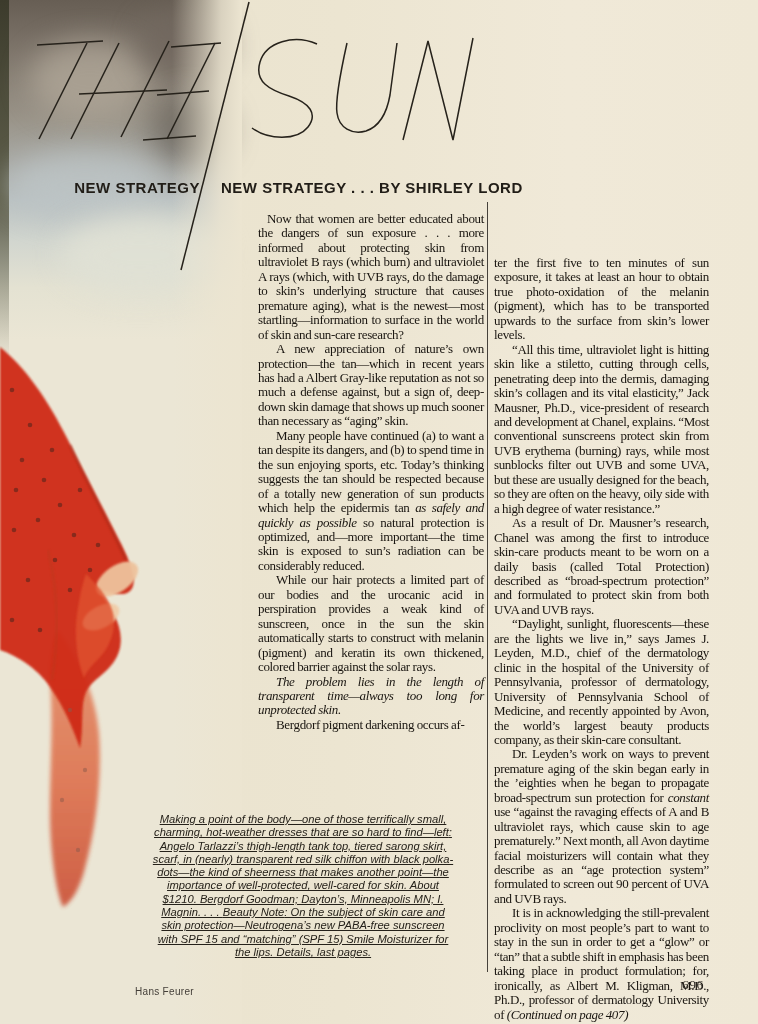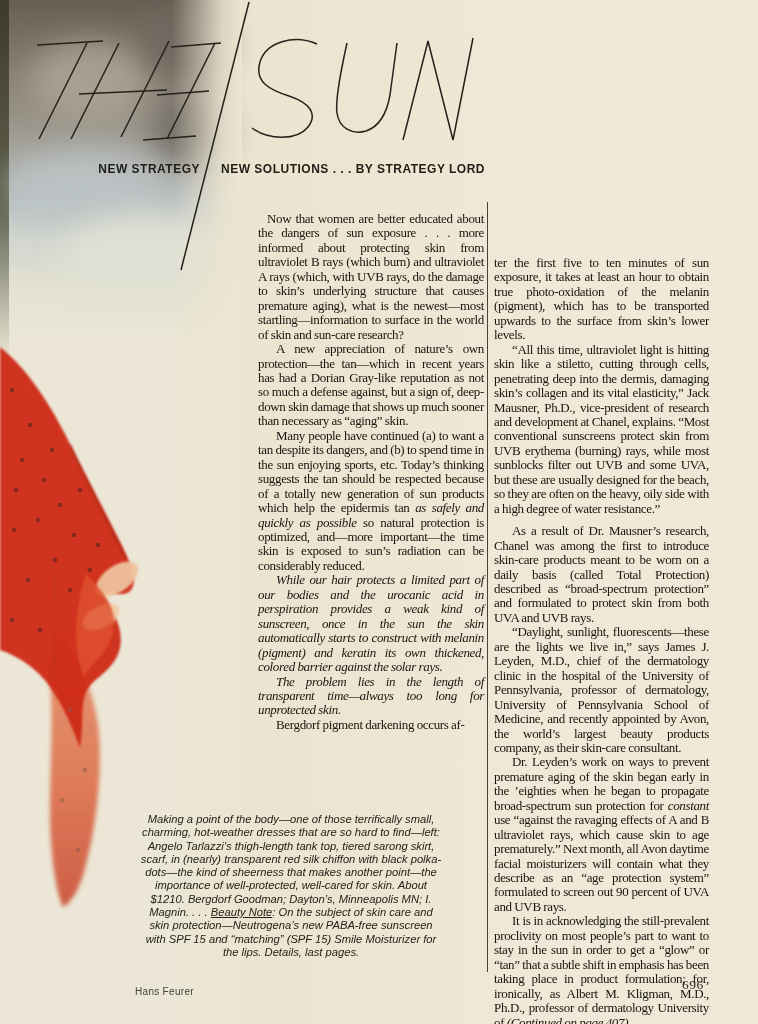--- a/index.html
+++ b/index.html
@@ -29,43 +29,43 @@
   .cloud.c1{left:30px;top:40px;width:120px;height:80px;background:rgba(178,168,154,.75);}
   .cloud.c2{left:140px;top:10px;width:90px;height:70px;background:rgba(112,103,94,.8);}
   .cloud.c3{left:150px;top:95px;width:80px;height:70px;background:rgba(99,92,85,.65);}
   .cloud.c4{left:10px;top:150px;width:150px;height:70px;background:rgba(189,196,197,.8);}
   .cloud.c5{left:60px;top:215px;width:160px;height:80px;background:rgba(224,225,213,.9);}
   .scarf{position:absolute;left:0;top:330px;}
   
   .title-svg{position:absolute;left:0;top:0;pointer-events:none;}
   .title-svg path,.title-svg line{stroke:#26221b;stroke-width:1.5;fill:none;}
   .kicker{
-    position:absolute;top:162px;height:18px;
+    position:absolute;top:179px;height:18px;
     font-family:"Liberation Sans",sans-serif;font-weight:bold;
-    font-size:12px;letter-spacing:.5px;color:#211d17;white-space:nowrap;
+    font-size:15px;letter-spacing:.5px;color:#211d17;white-space:nowrap;
   }
   .kicker.kl{left:58px;width:142px;text-align:right;}
   .kicker.kr{left:221px;}
   
   .col{
     position:absolute;top:212px;
     font-size:13px;line-height:14.45px;letter-spacing:-.35px;word-spacing:-.3px;
     text-align:justify;hyphens:auto;-webkit-hyphens:auto;color:#191510;
   }
   .col-left{left:258px;width:226px;}
   .col-right{left:494px;width:215px;}
   .col p{margin:0;}
   .em{font-style:italic;}
   .ul{text-decoration:underline;}
   .divider{position:absolute;left:487px;top:202px;width:1px;height:770px;background:#46413a;}
   
   .caption{
-    position:absolute;left:138px;top:813px;width:306px;
+    position:absolute;left:150px;top:813px;width:306px;
     font-family:"Liberation Sans",sans-serif;font-style:italic;
-    font-size:11.2px;line-height:13.3px;text-align:center;color:#25211a;
+    font-size:11.2px;line-height:13.3px;text-align:center;color:#25211a;text-decoration:underline;
   }
   .credit{
     position:absolute;left:135px;top:986px;
     font-family:"Liberation Sans",sans-serif;font-size:10px;
     letter-spacing:.3px;color:#45403a;
   }
   .pagenum{
     position:absolute;left:682px;top:977px;
     font-size:13.5px;color:#2a2620;letter-spacing:.5px;
   }
@@ -163,35 +163,35 @@
     <path d="M317,44 C294,34 266,42 260,62 C254,82 270,90 289,96
              C310,103 318,114 308,127 C297,141 268,140 252,128"></path>
 
     <path d="M347,43 C341,70 335,100 337,113 C339,128 352,135 366,131
              C381,126 387,112 390,95 L397,43"></path>
 
     <path d="M403,140 L428,41 L453,140 L473,38"></path>
   </svg>
 
   <div class="kicker kl">NEW STRATEGY</div>
-  <div class="kicker kr">NEW SOLUTIONS . . . BY STRATEGY LORD</div>
+  <div class="kicker kr">NEW STRATEGY . . . BY SHIRLEY LORD</div>
 
   <div class="col col-left">
       <p style="text-indent: 9px;"><span>Now that women are better educated about the dangers of sun exposure . . . more informed about protecting skin from ultraviolet B rays (which burn) and ultraviolet A rays (which, with UVB rays, do the damage to skin’s underlying structure that causes premature aging), what is the newest—most startling—information to surface in the world of skin and sun-care research?</span></p>
-      <p style="text-indent: 18px;"><span>A new appreciation of nature’s own protection—the tan—which in recent years has had a Dorian Gray-like reputation as not so much a defense against, but a sign of, deep-down skin damage that shows up much sooner than necessary as “aging” skin.</span></p>
+      <p style="text-indent: 18px;"><span>A new appreciation of nature’s own protection—the tan—which in recent years has had a Albert Gray-like reputation as not so much a defense against, but a sign of, deep-down skin damage that shows up much sooner than necessary as “aging” skin.</span></p>
       <p style="text-indent: 18px;"><span>Many people have continued (a) to want a tan despite its dangers, and (b) to spend time in the sun enjoying sports, etc. Today’s thinking suggests the tan should be respected because of a totally new generation of sun products which help the epidermis tan </span><span class="em">as safely and quickly as possible</span><span> so natural protection is optimized, and—more important—the time skin is exposed to sun’s radiation can be considerably reduced.</span></p>
-      <p style="text-indent: 18px; font-style: italic;"><span>While our hair protects a limited part of our bodies and the urocanic acid in perspiration provides a weak kind of sunscreen, once in the sun the skin automatically starts to construct with melanin (pigment) and keratin its own thickened, colored barrier against the solar rays.</span></p>
+      <p style="text-indent: 18px;"><span>While our hair protects a limited part of our bodies and the urocanic acid in perspiration provides a weak kind of sunscreen, once in the sun the skin automatically starts to construct with melanin (pigment) and keratin its own thickened, colored barrier against the solar rays.</span></p>
       <p style="text-indent: 18px;"><span class="em">The problem lies in the length of transparent time—always too long for unprotected skin.</span></p>
       <p style="text-indent: 18px;"><span>Bergdorf pigment darkening occurs af-</span></p>
     </div>
   <div class="divider"></div>
   <div class="col col-right">
       <p style="text-indent: 0px; margin-top: 44px;"><span>ter the first five to ten minutes of sun exposure, it takes at least an hour to obtain true photo-oxidation of the melanin (pigment), which has to be transported upwards to the surface from skin’s lower levels.</span></p>
       <p style="text-indent: 18px;"><span>“All this time, ultraviolet light is hitting skin like a stiletto, cutting through cells, penetrating deep into the dermis, damaging skin’s collagen and its vital elasticity,” Jack Mausner, Ph.D., vice-president of research and development at Chanel, explains. “Most conventional sunscreens protect skin from UVB erythema (burning) rays, while most sunblocks filter out UVB and some UVA, but these are usually designed for the beach, so they are often on the heavy, oily side with a high degree of water resistance.”</span></p>
-      <p style="text-indent: 18px; margin-top: 8px;"><span>As a result of Dr. Mausner’s research, Chanel was among the first to introduce skin-care products meant to be worn on a daily basis (called Total Protection) described as “broad-spectrum protection” and formulated to protect skin from both UVA and UVB rays.</span></p>
+      <p style="text-indent: 18px;"><span>As a result of Dr. Mausner’s research, Chanel was among the first to introduce skin-care products meant to be worn on a daily basis (called Total Protection) described as “broad-spectrum protection” and formulated to protect skin from both UVA and UVB rays.</span></p>
       <p style="text-indent: 18px;"><span>“Daylight, sunlight, fluorescents—these are the lights we live in,” says James J. Leyden, M.D., chief of the dermatology clinic in the hospital of the University of Pennsylvania, professor of dermatology, University of Pennsylvania School of Medicine, and recently appointed by Avon, the world’s largest beauty products company, as their skin-care consultant.</span></p>
       <p style="text-indent: 18px;"><span>Dr. Leyden’s work on ways to prevent premature aging of the skin began early in the ’eighties when he began to propagate broad-spectrum sun protection for </span><span class="em">constant</span><span> use “against the ravaging effects of A and B ultraviolet rays, which cause skin to age prematurely.” Next month, all Avon daytime facial moisturizers will contain what they describe as an “age protection system” formulated to screen out 90 percent of UVA and UVB rays.</span></p>
       <p style="text-indent: 18px;"><span>It is in acknowledging the still-prevalent proclivity on most people’s part to want to stay in the sun in order to get a “glow” or “tan” that a subtle shift in emphasis has been taking place in product formulation; for, ironically, as Albert M. Kligman, M.D., Ph.D., professor of dermatology University of </span><span class="em">(Continued on page 407)</span></p>
     </div>
 
   <div class="caption"><span>Making a point of the body—one of those terrifically small, charming, hot-weather dresses that are so hard to find—</span><span class="em">left</span><span>: Angelo Tarlazzi’s thigh-length tank top, tiered sarong skirt, scarf, in (nearly) transparent red silk chiffon with black polka-dots—the kind of sheerness that makes another point—the importance of well-protected, well-cared for skin. About $1210. Bergdorf Goodman; Dayton’s, Minneapolis MN; I. Magnin. . . . </span><span class="ul">Beauty Note</span><span>: On the subject of skin care and skin protection—Neutrogena’s new PABA-free sunscreen with SPF 15 and “matching” (SPF 15) Smile Moisturizer for the lips. Details, last pages.</span></div>
 
   <div class="credit">Hans Feurer</div>
   <div class="pagenum">696</div>
 </div>

